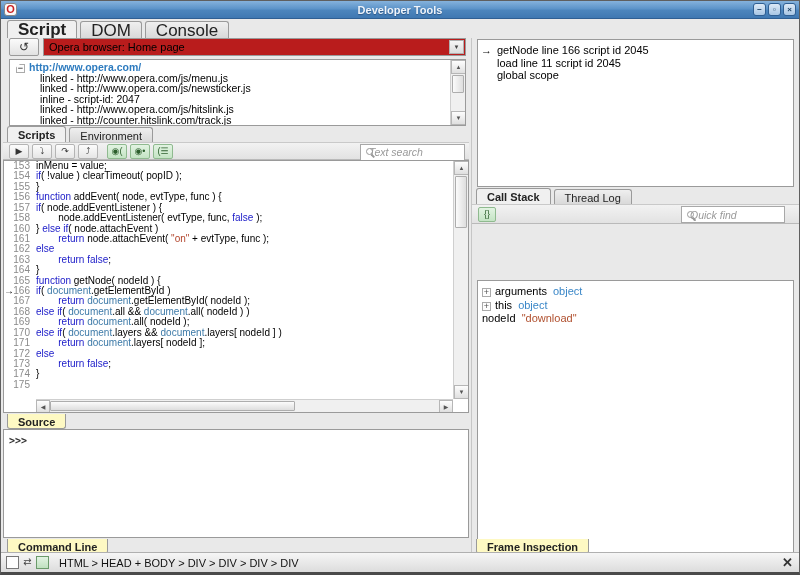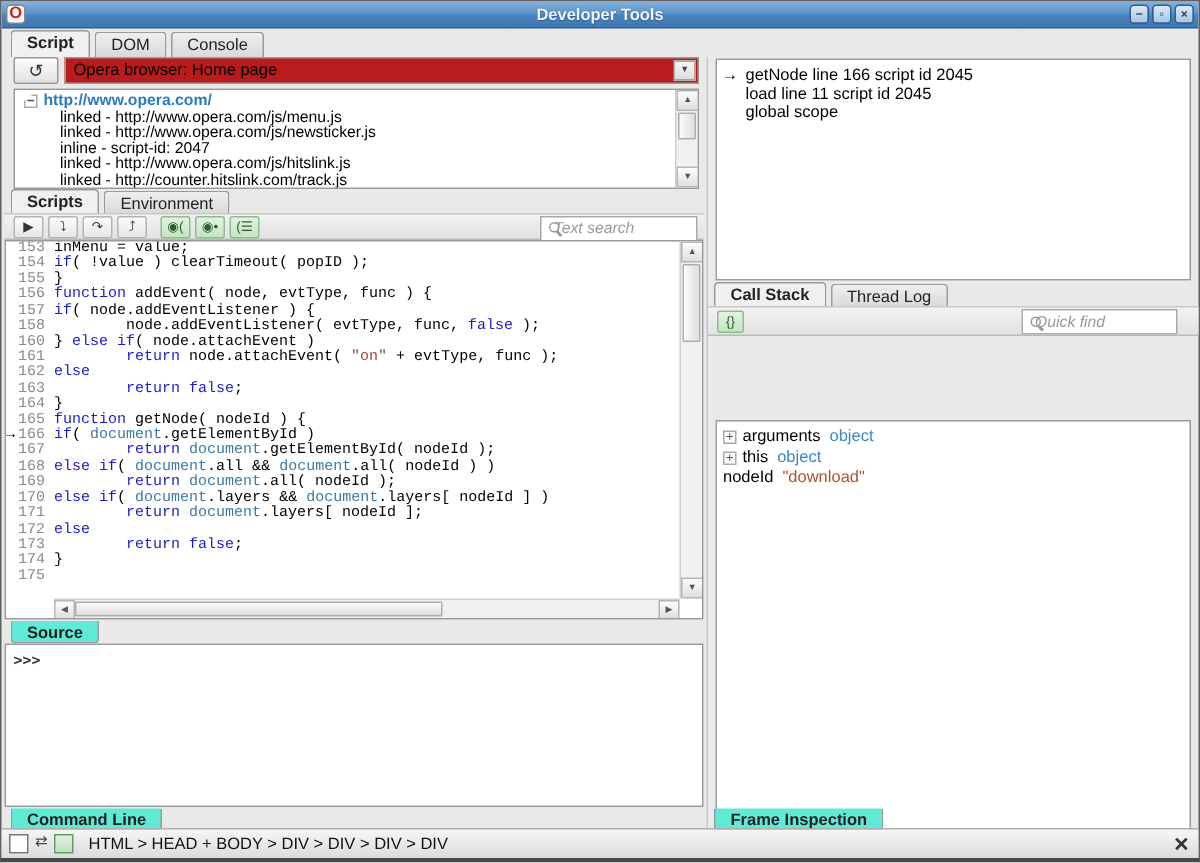--- a/index.html
+++ b/index.html
@@ -22,23 +22,23 @@
     background:linear-gradient(#dce9f6,#a8c6e4);color:#1e4468;font-size:8px;line-height:11px;
     text-align:center;font-weight:bold;}
 
   
   .tabbar{position:absolute;display:flex;align-items:flex-end;}
   .tab{border:1px solid #9a9a9a;border-bottom:none;border-radius:3px 3px 0 0;
     background:linear-gradient(#efefef,#d9d9d9);padding:2px 10px 2px 10px;margin-right:3px;
     color:#222;height:17px;line-height:13px;}
   .tab.active{background:#f0f0f0;font-weight:bold;height:18px;}
   .tabbar-bottom .tab{border:1px solid #9a9a9a;border-top:none;border-radius:0 0 3px 3px;height:15px;}
-  .tabbar-bottom .tab.active{background:#5eead4;font-weight:bold;}
+  .tabbar-bottom .tab.active{background:#fef9c3;font-weight:bold;}
   .maintabs{left:6px;top:19px;height:18px;}
-  .maintabs .tab{font-size:11px;}
+  .maintabs .tab{font-size:17px;}
 
   
   .leftpanel{position:absolute;left:2px;top:37px;width:466px;height:516px;}
   .rightpanel{position:absolute;left:470px;top:37px;width:328px;height:516px;border-left:1px solid #c6c6c6;}
   .whitebox{position:absolute;background:#fff;border:1px solid #9a9a9a;overflow:hidden;}
 
   
   .ctxrow{position:absolute;left:0;top:0;width:100%;height:20px;}
   .reload-btn{position:absolute;left:6px;top:0;width:30px;height:18px;border:1px solid #9a9a9a;
     background:linear-gradient(#fbfbfb,#e2e2e2);border-radius:2px;text-align:center;
@@ -84,21 +84,21 @@
   .searchbox input::placeholder{color:#999;font-style:italic;}
   .mag{position:relative;width:10px;height:10px;display:inline-block;}
   .mag::before{content:'';position:absolute;width:5px;height:5px;border:1.4px solid #999;
     border-radius:50%;left:1px;top:1px;}
   .mag::after{content:'';position:absolute;width:4px;height:1.5px;background:#999;
     transform:rotate(45deg);left:6px;top:8px;}
 
   
   .code-box{left:0;top:122px;width:466px;height:253px;}
   .code-area{position:absolute;left:0;top:0;right:15px;bottom:13px;overflow:hidden;
-    font-family:Liberation Mono, monospace;font-size:10px;line-height:10.43px;}
+    font-family:Liberation Sans, sans-serif;font-size:10px;line-height:10.43px;}
   .code-row{white-space:pre;height:10.43px;position:relative;}
   .gut{display:inline-block;width:32px;text-align:right;padding-right:6px;color:#8a8a8a;}
   .cur-arrow{position:absolute;left:0;top:0;color:#000;font-weight:bold;font-size:10px;}
   .seg-p{color:#000;}
   .seg-k{color:#1a1ac8;}
   .seg-d{color:#3d7aa8;}
   .seg-s{color:#b2452c;}
 
   
   .cmd-box{left:0;top:391px;width:466px;height:109px;}

